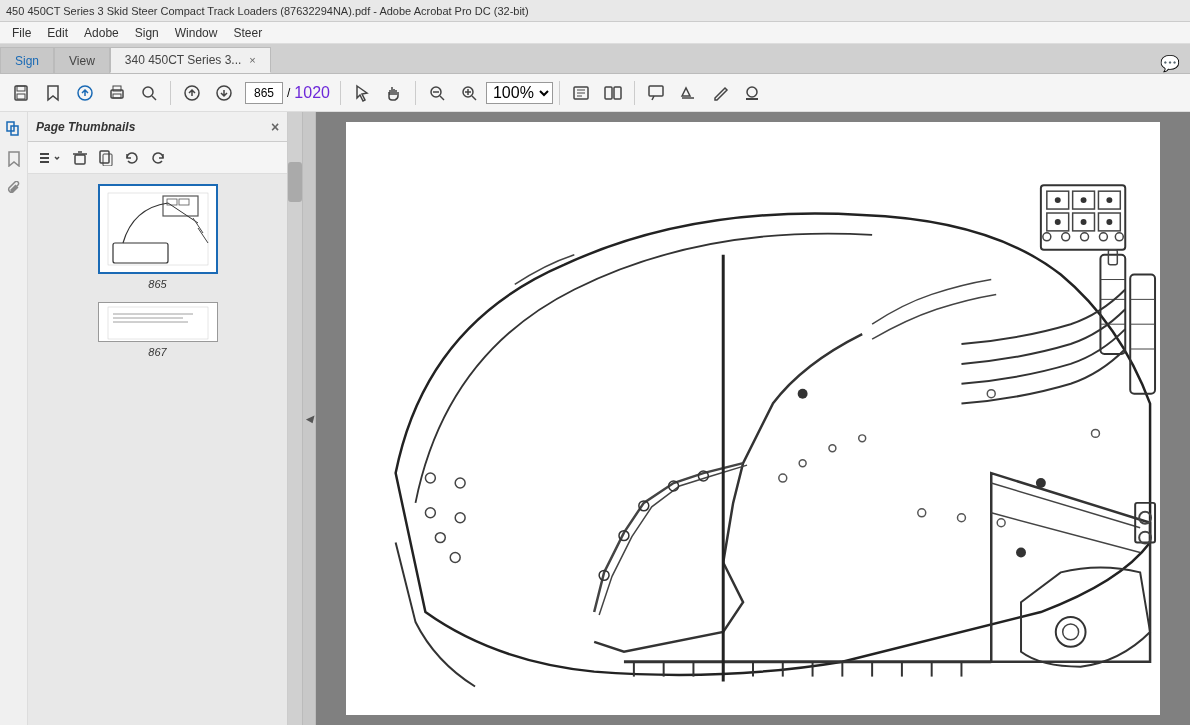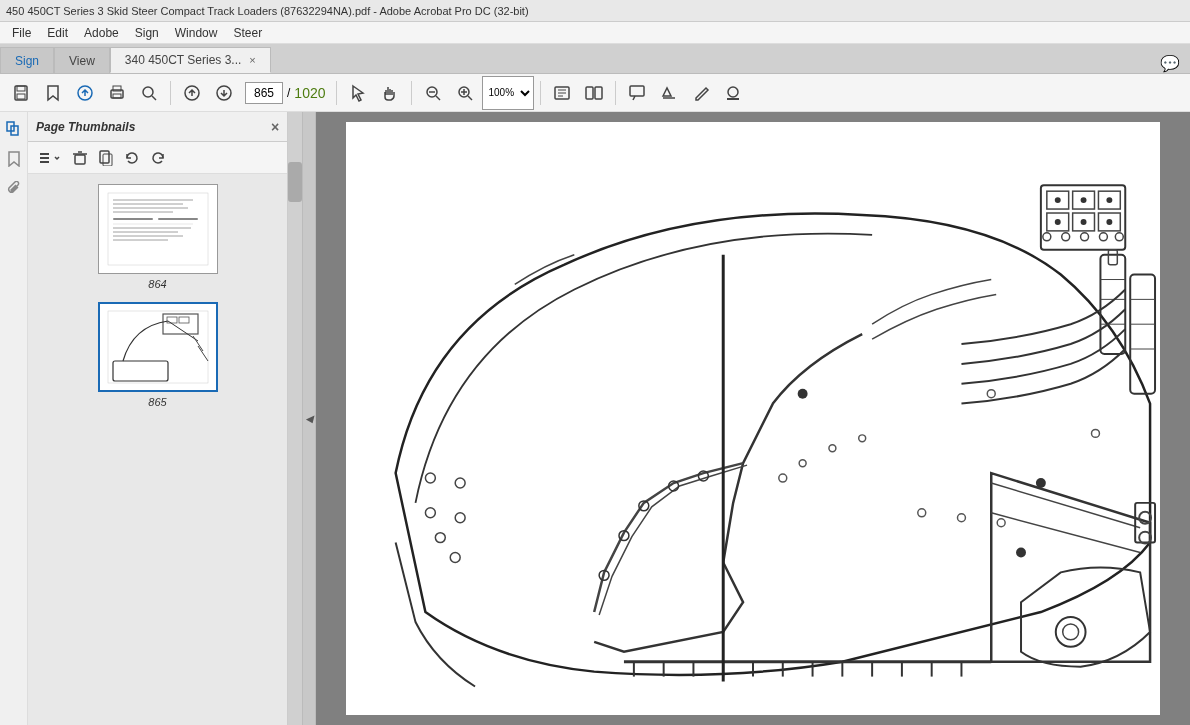--- a/index.html
+++ b/index.html
@@ -105,25 +105,25 @@
     .page-info {
       display: flex; align-items: center; gap: 4px; margin: 0 4px;
     }
     .page-input {
       width: 38px; height: 22px;
       border: 1px solid #999;
       text-align: center;
       font-size: 12px;
       padding: 0 2px;
     }
-    .page-total { font-size: 14px; color: #4d7c0f; }
+    .page-total { font-size: 16px; color: #6d28d9; }
     .zoom-select {
-      height: 34px;
+      height: 22px;
       border: 1px solid #999;
-      font-size: 10px;
+      font-size: 16px;
       padding: 0 2px;
       background: white;
       cursor: pointer;
     }
 
     
     #main-area {
       display: flex;
       height: calc(725px - 22px - 22px - 30px - 38px);
       overflow: hidden;
@@ -508,60 +508,51 @@
       </button>
       <button class="thumb-tb-btn" title="Rotate CW">
         <svg width="16" height="16" viewBox="0 0 16 16">
             <path d="M13 8a5 5 0 1 0-1 3" fill="none" stroke="#444" stroke-width="1.5"></path>
             <path d="M13 4v4h-4" fill="none" stroke="#444" stroke-width="1.5"></path>
           </svg>
       </button>
     </div>
     <div id="thumbnails-list">
 
-      <div class="thumb-item">
-        <div class="thumb-img">
-          <svg width="110" height="82" viewBox="0 0 110 82" style="background:white;">
-            <rect x="5" y="5" width="100" height="72" fill="white" stroke="#ccc" stroke-width="0.5"></rect>
-
-            <line x1="10" y1="12" x2="90" y2="12" stroke="#888" stroke-width="0.8"></line>
-            <line x1="10" y1="16" x2="80" y2="16" stroke="#888" stroke-width="0.8"></line>
-            <line x1="10" y1="20" x2="85" y2="20" stroke="#888" stroke-width="0.8"></line>
-            <line x1="10" y1="24" x2="70" y2="24" stroke="#888" stroke-width="0.8"></line>
-            <rect x="10" y="30" width="40" height="2" fill="#888" rx="1"></rect>
-            <rect x="55" y="30" width="40" height="2" fill="#888" rx="1"></rect>
-            <line x1="10" y1="36" x2="90" y2="36" stroke="#ccc" stroke-width="0.5"></line>
-            <line x1="10" y1="40" x2="88" y2="40" stroke="#888" stroke-width="0.8"></line>
-            <line x1="10" y1="44" x2="75" y2="44" stroke="#888" stroke-width="0.8"></line>
-            <line x1="10" y1="48" x2="80" y2="48" stroke="#888" stroke-width="0.8"></line>
-            <line x1="10" y1="52" x2="65" y2="52" stroke="#888" stroke-width="0.8"></line>
-          </svg>
-        </div>
-        <span class="thumb-label">864</span>
-      </div>
 
       <div class="thumb-item selected">
         <div class="thumb-img">
           <svg width="110" height="82" viewBox="0 0 110 82" style="background:white;">
             <rect x="5" y="5" width="100" height="72" fill="white" stroke="#ccc" stroke-width="0.5"></rect>
 
             <rect x="60" y="8" width="35" height="20" fill="none" stroke="#555" stroke-width="1.2"></rect>
             <rect x="64" y="11" width="10" height="6" fill="none" stroke="#555" stroke-width="0.8"></rect>
             <rect x="76" y="11" width="10" height="6" fill="none" stroke="#555" stroke-width="0.8"></rect>
             <path d="M20 55 Q30 20 65 15" fill="none" stroke="#333" stroke-width="1.2"></path>
             <rect x="10" y="55" width="55" height="20" rx="2" fill="none" stroke="#333" stroke-width="1.2"></rect>
             <path d="M65 15 L95 35" stroke="#333" stroke-width="1"></path>
             <path d="M90 30 L100 45" stroke="#444" stroke-width="1"></path>
             <path d="M95 40 L105 55" stroke="#444" stroke-width="1"></path>
           </svg>
         </div>
         <span class="thumb-label">865</span>
       </div>
 
 
+      <div class="thumb-item" style="margin-bottom:10px;">
+        <div class="thumb-img" style="height:40px;">
+          <svg width="110" height="40" viewBox="0 0 110 40" style="background:white;">
+            <rect x="5" y="5" width="100" height="32" fill="white" stroke="#ccc" stroke-width="0.5"></rect>
+            <line x1="10" y1="12" x2="90" y2="12" stroke="#888" stroke-width="0.8"></line>
+            <line x1="10" y1="16" x2="80" y2="16" stroke="#888" stroke-width="0.8"></line>
+            <line x1="10" y1="20" x2="85" y2="20" stroke="#888" stroke-width="0.8"></line>
+          </svg>
+        </div>
+        <span class="thumb-label">867</span>
+      </div>
     </div>
   </div>
 
   <div id="panel-scrollbar">
     <div id="panel-scrollbar-thumb"></div>
   </div>
 
   <div id="collapse-arrow">
     <span>◀</span>
   </div>

